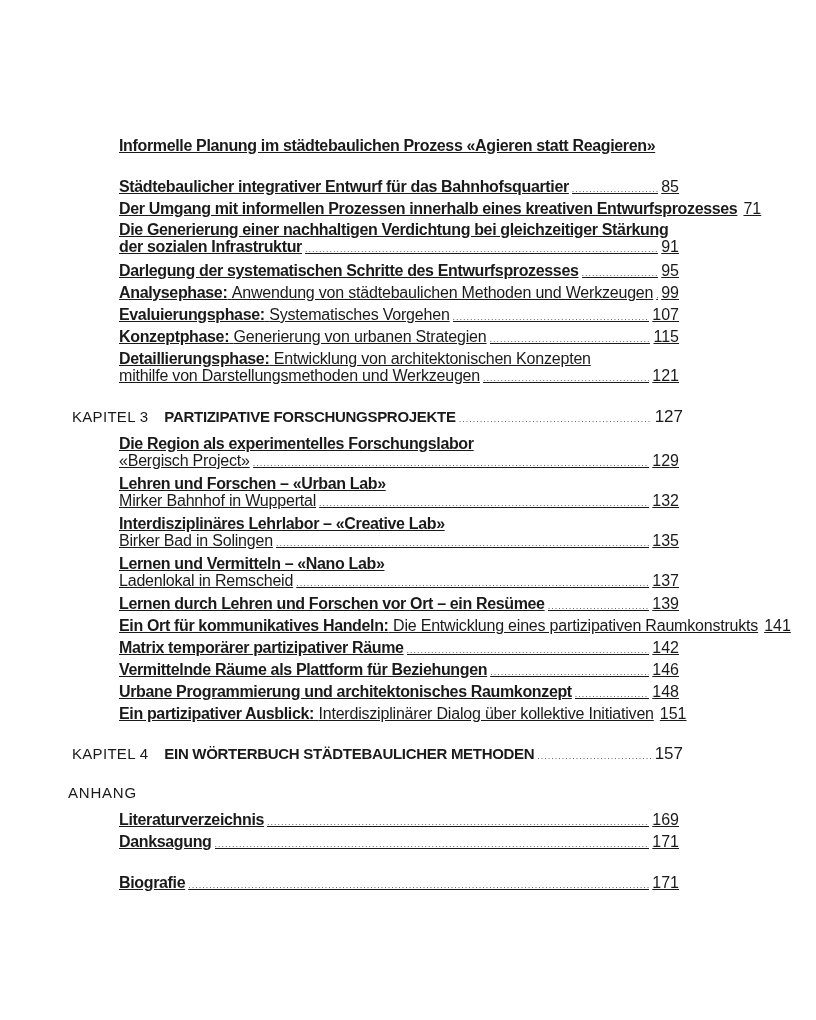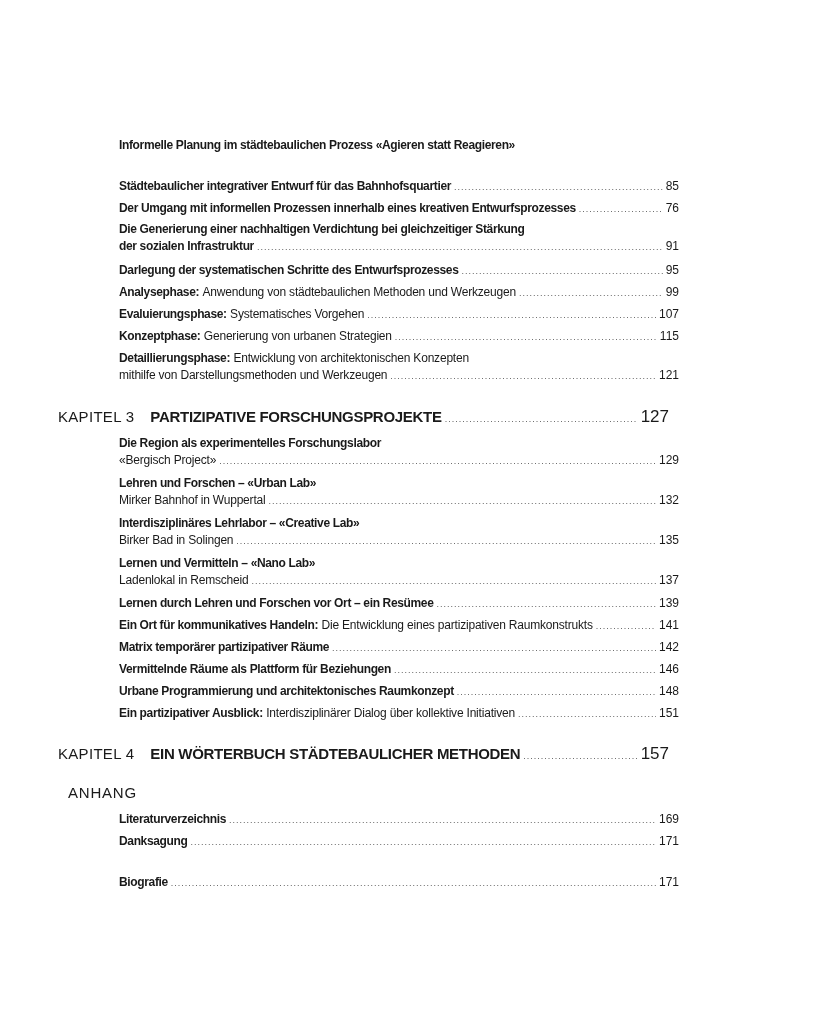--- a/index.html
+++ b/index.html
@@ -1,27 +1,27 @@
 <!DOCTYPE html>
 <html><head>
 <meta charset="utf-8">
 <style>
   html, body { margin:0; padding:0; background:#ffffff; }
   body { width:816px; height:1020px; position:relative; overflow:hidden;
          font-family:"Liberation Sans", sans-serif; color:#1a1a1a; }
   .page { position:absolute; left:0; top:0; width:816px; height:1020px; }
-  .entry { position:absolute; left:119px; width:560px; font-size:12px; line-height:17px; }
+  .entry { position:absolute; left:119px; width:560px; font-size:16px; line-height:17px;text-decoration:underline; }
   .entry .l1 { display:block; white-space:nowrap; }
   .line { display:flex; align-items:baseline; white-space:nowrap; }
   .b { font-weight:bold; letter-spacing:-0.35px; }
   .n { font-weight:normal; letter-spacing:-0.2px; }
   .dots { flex:1 1 auto; overflow:hidden; margin:0 3px; color:#555; font-size:9px; letter-spacing:1px; }
   .dots::before { content:"......................................................................................................................................................................................................................................"; }
   .pg { flex:0 0 auto; text-align:right; }
-  .chap { position:absolute; left:58px; width:611px; font-size:15px; line-height:20px; }
+  .chap { position:absolute; left:72px; width:611px; font-size:15px; line-height:20px; }
   .chap .kw { font-weight:normal; letter-spacing:0.3px; }
   .chap .tt { font-weight:bold; letter-spacing:-0.3px; margin-left:16px; }
   .chap .pg { font-size:17px; }
   .anhang { position:absolute; left:68px; font-size:15px; letter-spacing:0.8px; line-height:20px;text-align:right; }
 </style>
 </head>
 <body>
 
 <div class="page">
 
@@ -32,21 +32,21 @@
     <div class="line">
         <span class="b">Städtebaulicher integrativer Entwurf für das Bahnhofsquartier</span>
         <span class="dots"></span>
         <span class="pg">85</span>
       </div>
   </div>
   <div class="entry" style="top:200px">
     <div class="line">
         <span class="b">Der Umgang mit informellen Prozessen innerhalb eines kreativen Entwurfsprozesses</span>
         <span class="dots"></span>
-        <span class="pg">76</span>
+        <span class="pg">71</span>
       </div>
   </div>
   <div class="entry" style="top:221px">
     <span class="l1 b">Die Generierung einer nachhaltigen Verdichtung bei gleichzeitiger Stärkung</span>
     <div class="line">
         <span class="b">der sozialen Infrastruktur</span>
         <span class="dots"></span>
         <span class="pg">91</span>
       </div>
   </div>

